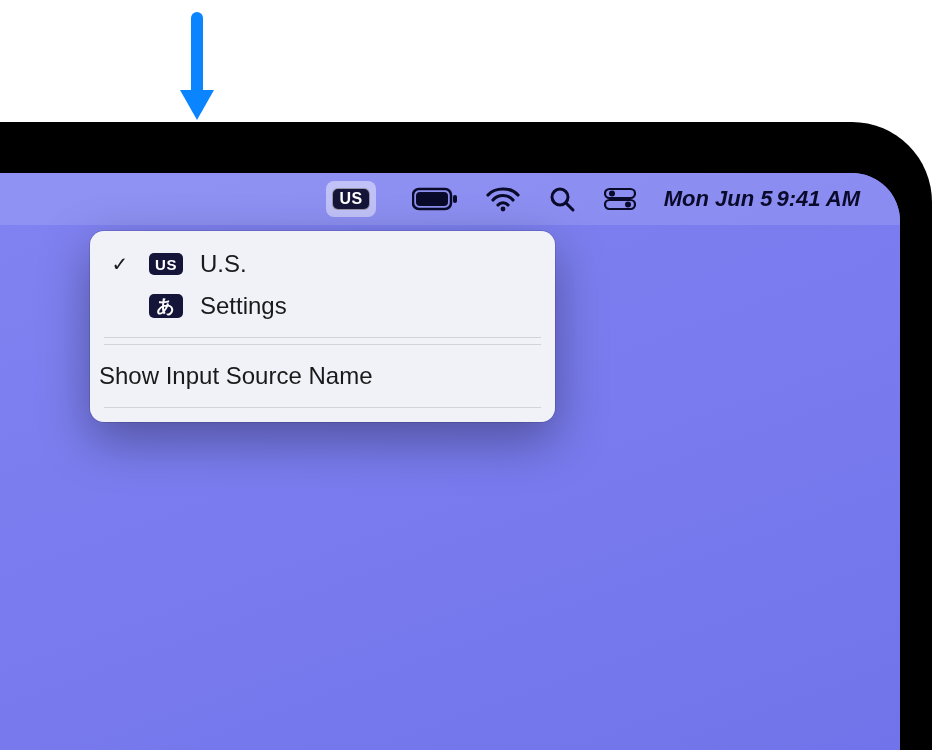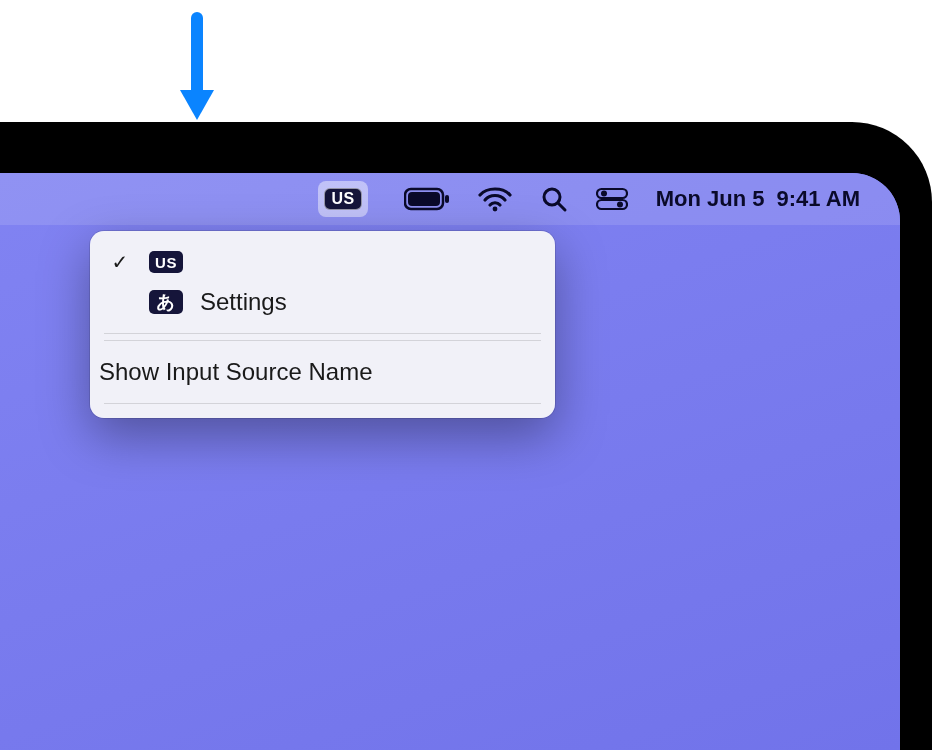--- a/index.html
+++ b/index.html
@@ -99,21 +99,22 @@
   }
 
   .battery-icon svg, .wifi-icon svg, .search-icon svg, .control-center-icon svg { display:block; }
 
   .menu-datetime {
     font-size: 22px;
     font-weight: 600;
     color: #0a0a2a;
     white-space: nowrap;
     display: flex;
-    gap: 12px;
+    gap: 4px;
+    font-style: italic;
   }
 
   
   .dropdown {
     position: absolute;
     top: 58px;
     left: 90px;
     width: 465px;
     background: rgba(245,245,248,0.97);
     border-radius: 14px;
@@ -270,20 +271,21 @@
     </div>
 
     <div class="dropdown">
 
       <div class="section">
         <div class="row">
           <span class="check-col">✓</span>
           <span class="icon-col">
               <span class="mini-pill">US</span>
             </span>
+          <span class="label-col">U.S.</span>
         </div>
         <div class="row">
           <span class="check-col"></span>
           <span class="icon-col">
               <span class="mini-pill jp">あ</span>
             </span>
           <span class="label-col">Settings</span>
         </div>
       </div>
 

